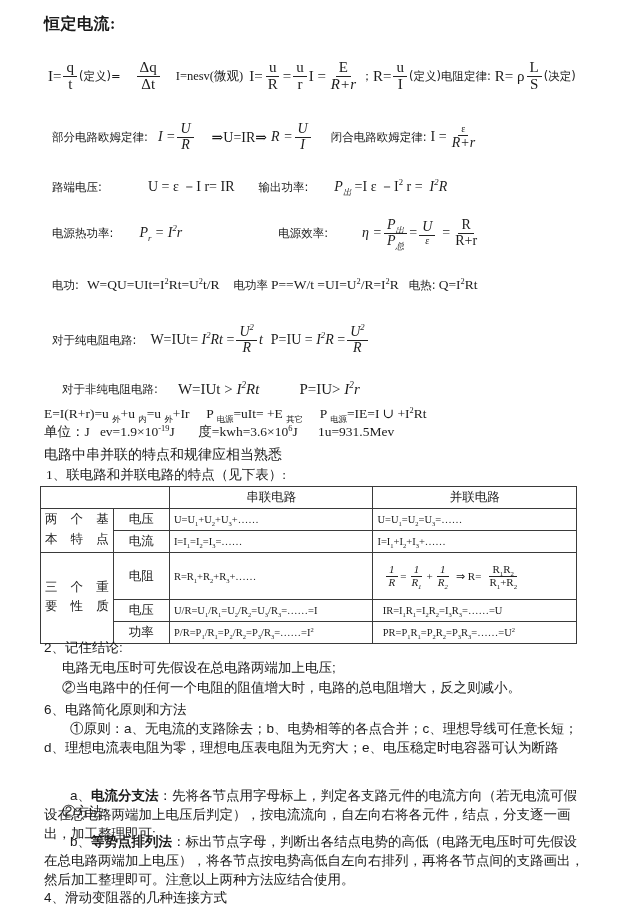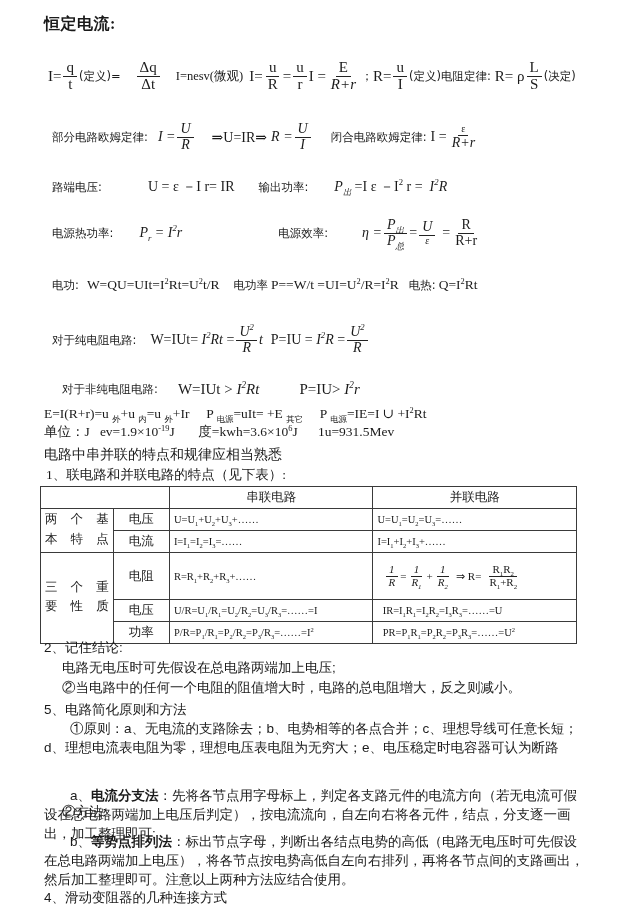--- a/index.html
+++ b/index.html
@@ -381,21 +381,21 @@
       <td class="c-sub">功率</td>
       <td class="c-val">P/R=P<sub>1</sub>/R<sub>1</sub>=P<sub>2</sub>/R<sub>2</sub>=P<sub>3</sub>/R<sub>3</sub>=……=I<sup>2</sup></td>
       <td class="c-val">&nbsp;&nbsp;PR=P<sub>1</sub>R<sub>1</sub>=P<sub>2</sub>R<sub>2</sub>=P<sub>3</sub>R<sub>3</sub>=……=U<sup>2</sup></td>
     </tr>
   </tbody>
     </table>
 
   <div class="para p2">2、记住结论:</div>
   <div class="para p2a">电路无电压时可先假设在总电路两端加上电压;</div>
   <div class="para p2b">②当电路中的任何一个电阻的阻值增大时，电路的总电阻增大，反之则减小。</div>
-  <div class="para p3">5、电路简化原则和方法</div>
+  <div class="para p3">6、电路简化原则和方法</div>
   <div class="para p3a">①原则：a、无电流的支路除去；b、电势相等的各点合并；c、理想导线可任意长短；d、理想电流表电阻为零，理想电压表电阻为无穷大；e、电压稳定时电容器可认为断路</div>
   <div class="para p3b">②方法:</div>
 
   <div class="para p3c">
     <span>a、</span><span class="bold">电流分支法</span><span>：先将各节点用字母标上，判定各支路元件的电流方向（若无电流可假设在总电路两端加上电压后判定），按电流流向，自左向右将各元件，结点，分支逐一画出，加工整理即可;</span>
   </div>
 
   <div class="para p3d">
     <span>b、</span><span class="bold">等势点排列法</span><span>：标出节点字母，判断出各结点电势的高低（电路无电压时可先假设在总电路两端加上电压），将各节点按电势高低自左向右排列，再将各节点间的支路画出，然后加工整理即可。注意以上两种方法应结合使用。</span>
   </div>

